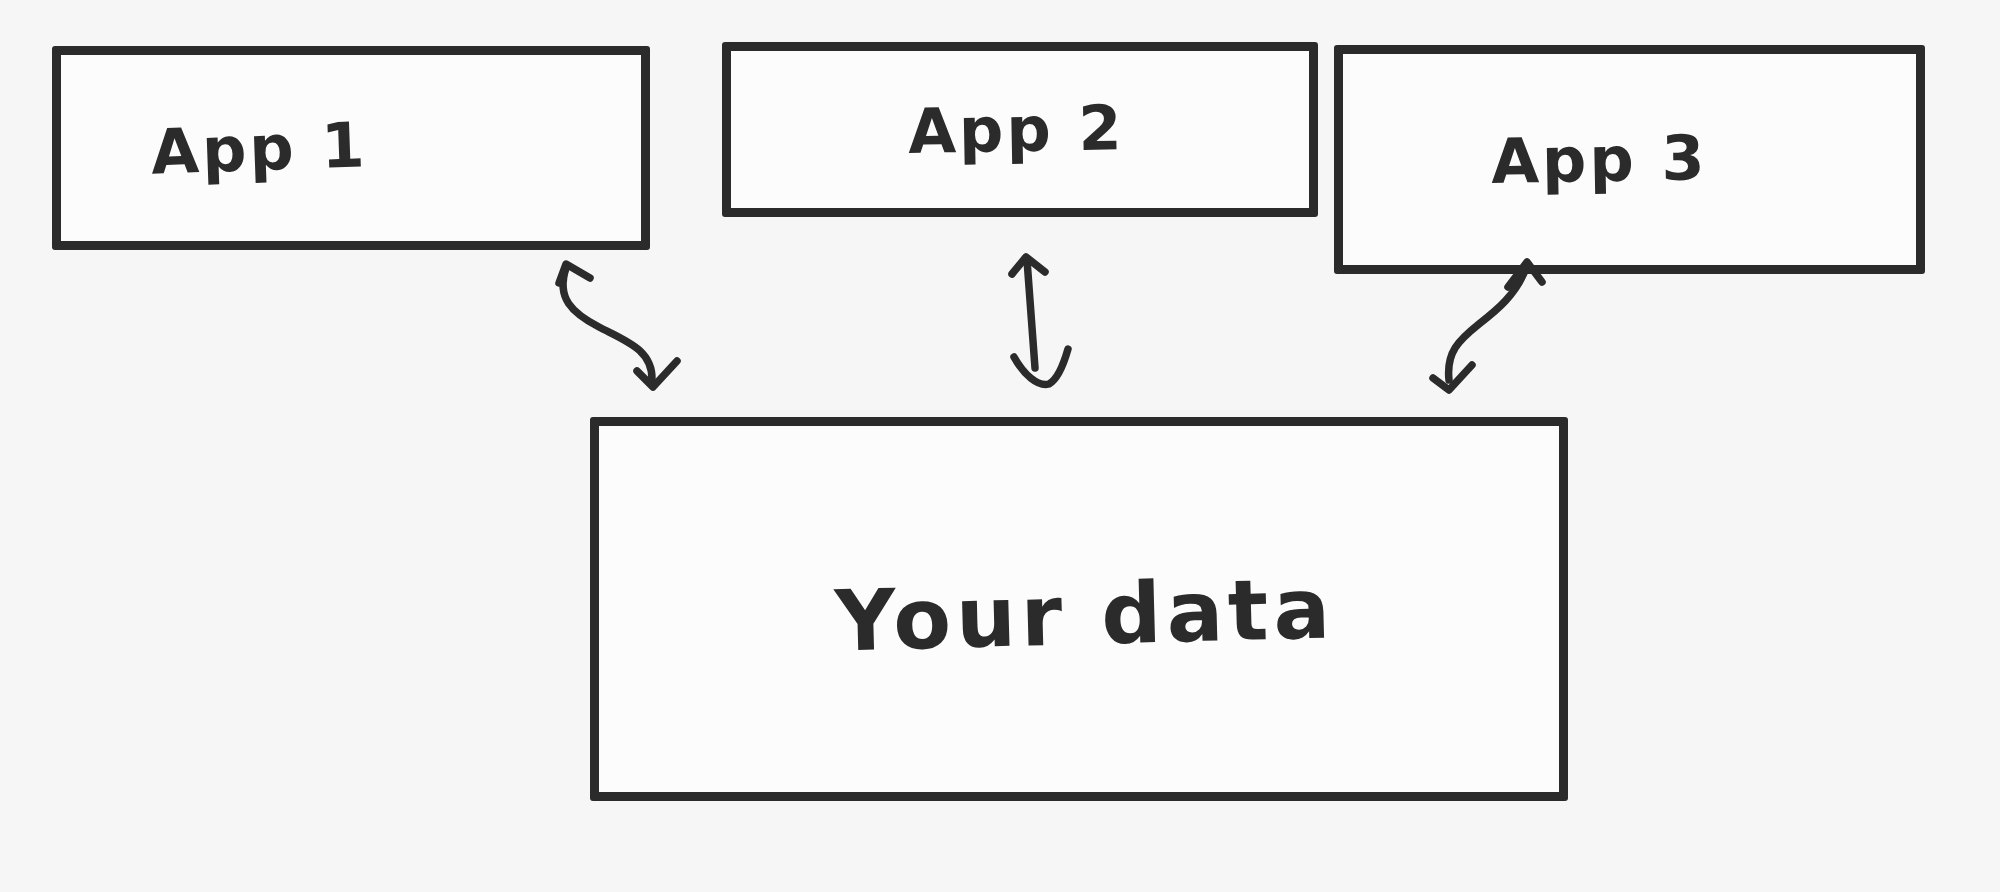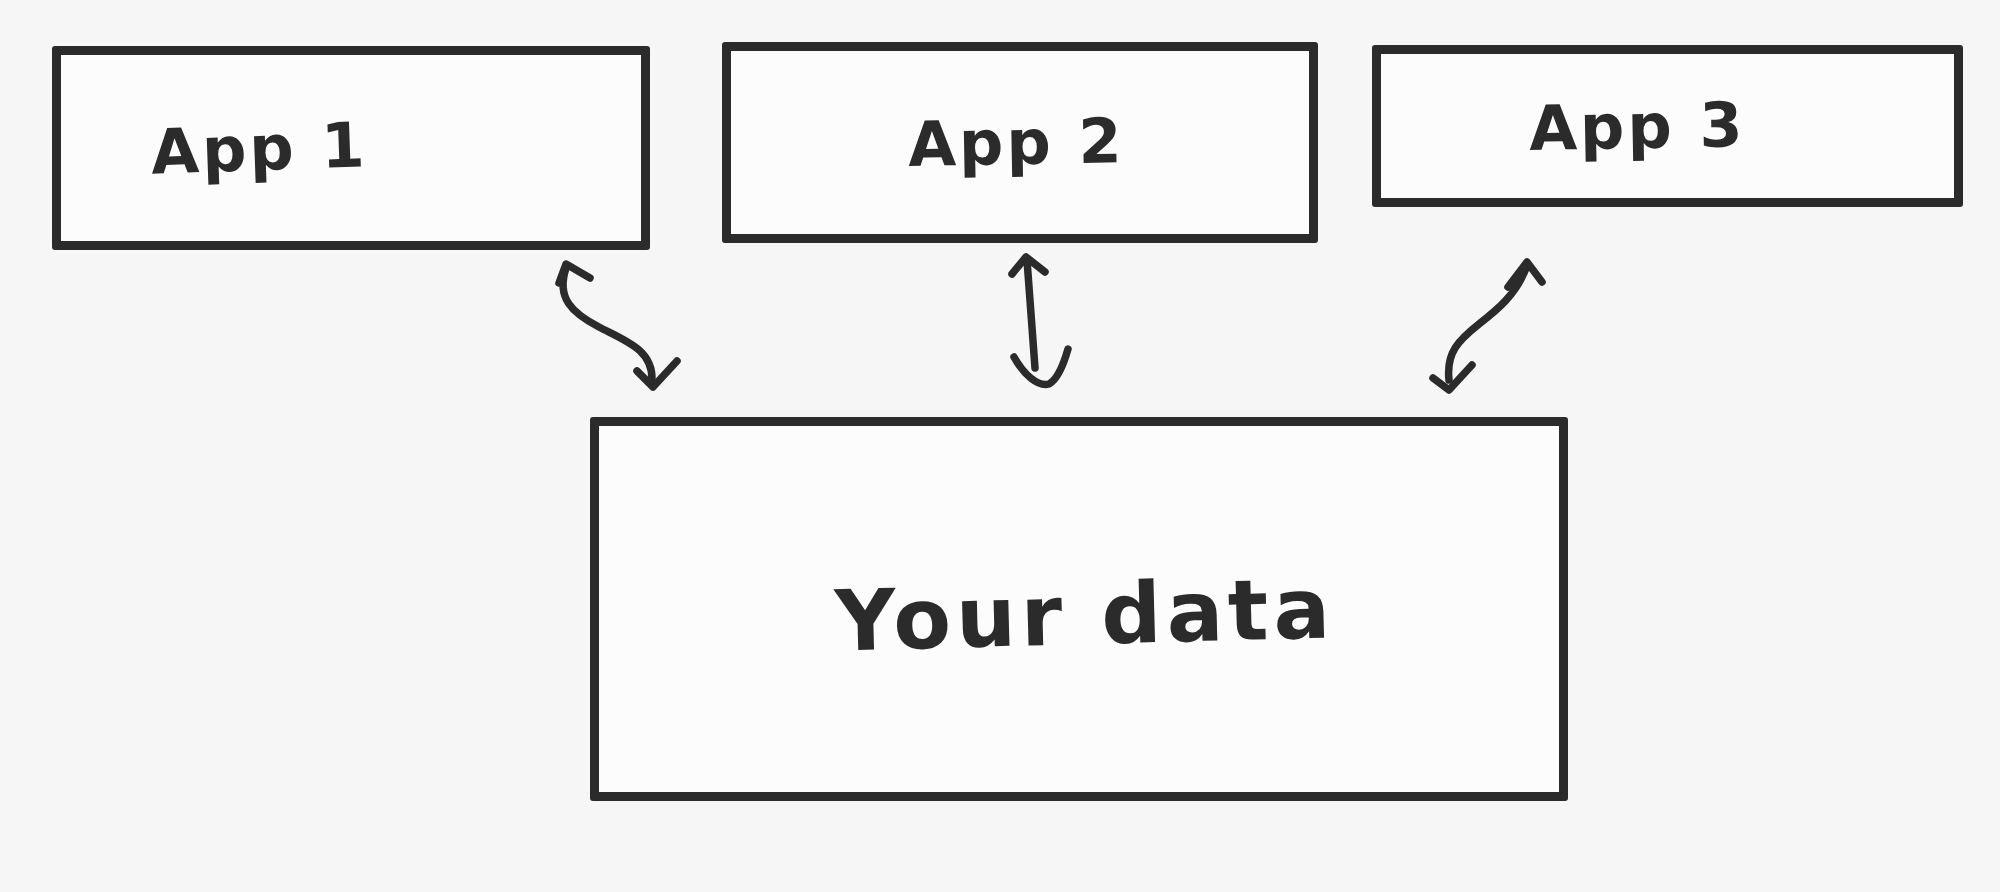--- a/index.html
+++ b/index.html
@@ -22,22 +22,22 @@
   .node {
     position: absolute;
     background: var(--node-fill);
     border: 9px solid var(--stroke);
     border-radius: 3px;
     display: flex;
     align-items: center;
     justify-content: center;
   }
   .node-app1 { left: 52px;  top: 46px;  width: 598px; height: 204px; }
-  .node-app2 { left: 722px; top: 42px;  width: 596px; height: 201px; }
-  .node-app3 { left: 1372px;top: 45px;  width: 591px; height: 162px; }
+  .node-app2 { left: 722px; top: 42px;  width: 596px; height: 175px; }
+  .node-app3 { left: 1334px;top: 45px;  width: 591px; height: 229px; }
   .node-data { left: 590px; top: 417px; width: 978px; height: 384px; }
 
   .label {
     color: var(--stroke);
     font-weight: bold;
     font-size: 62px;
     letter-spacing: 3px;
     white-space: nowrap;
     transform: rotate(-1.5deg);
     user-select: none;

